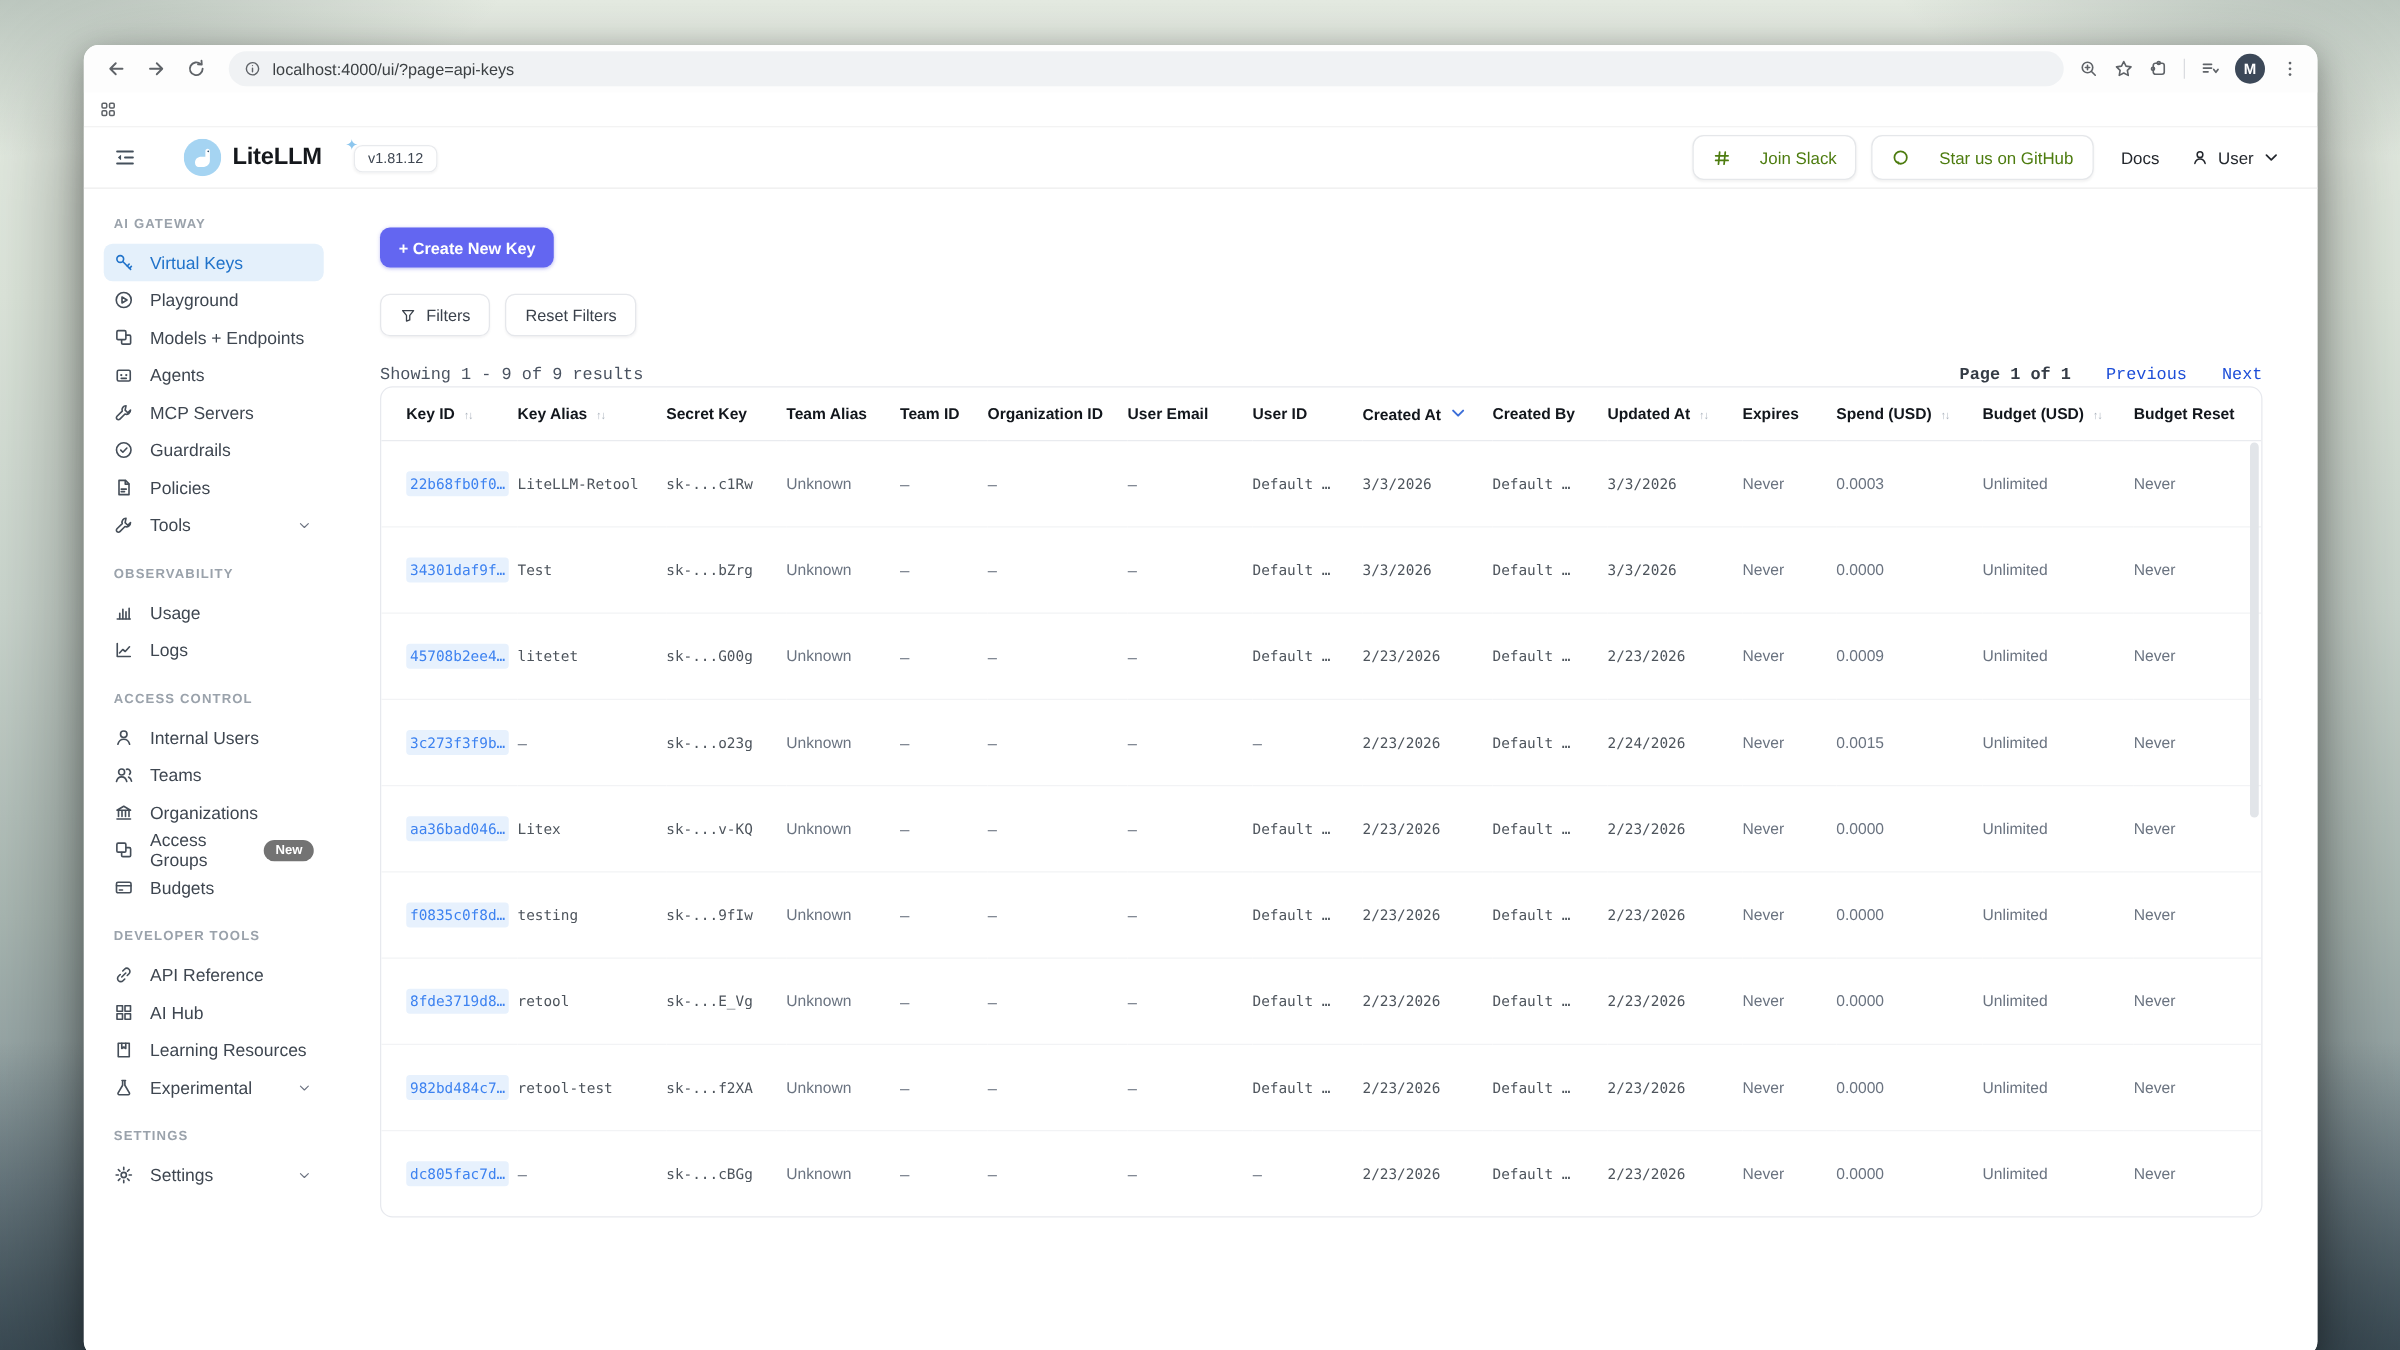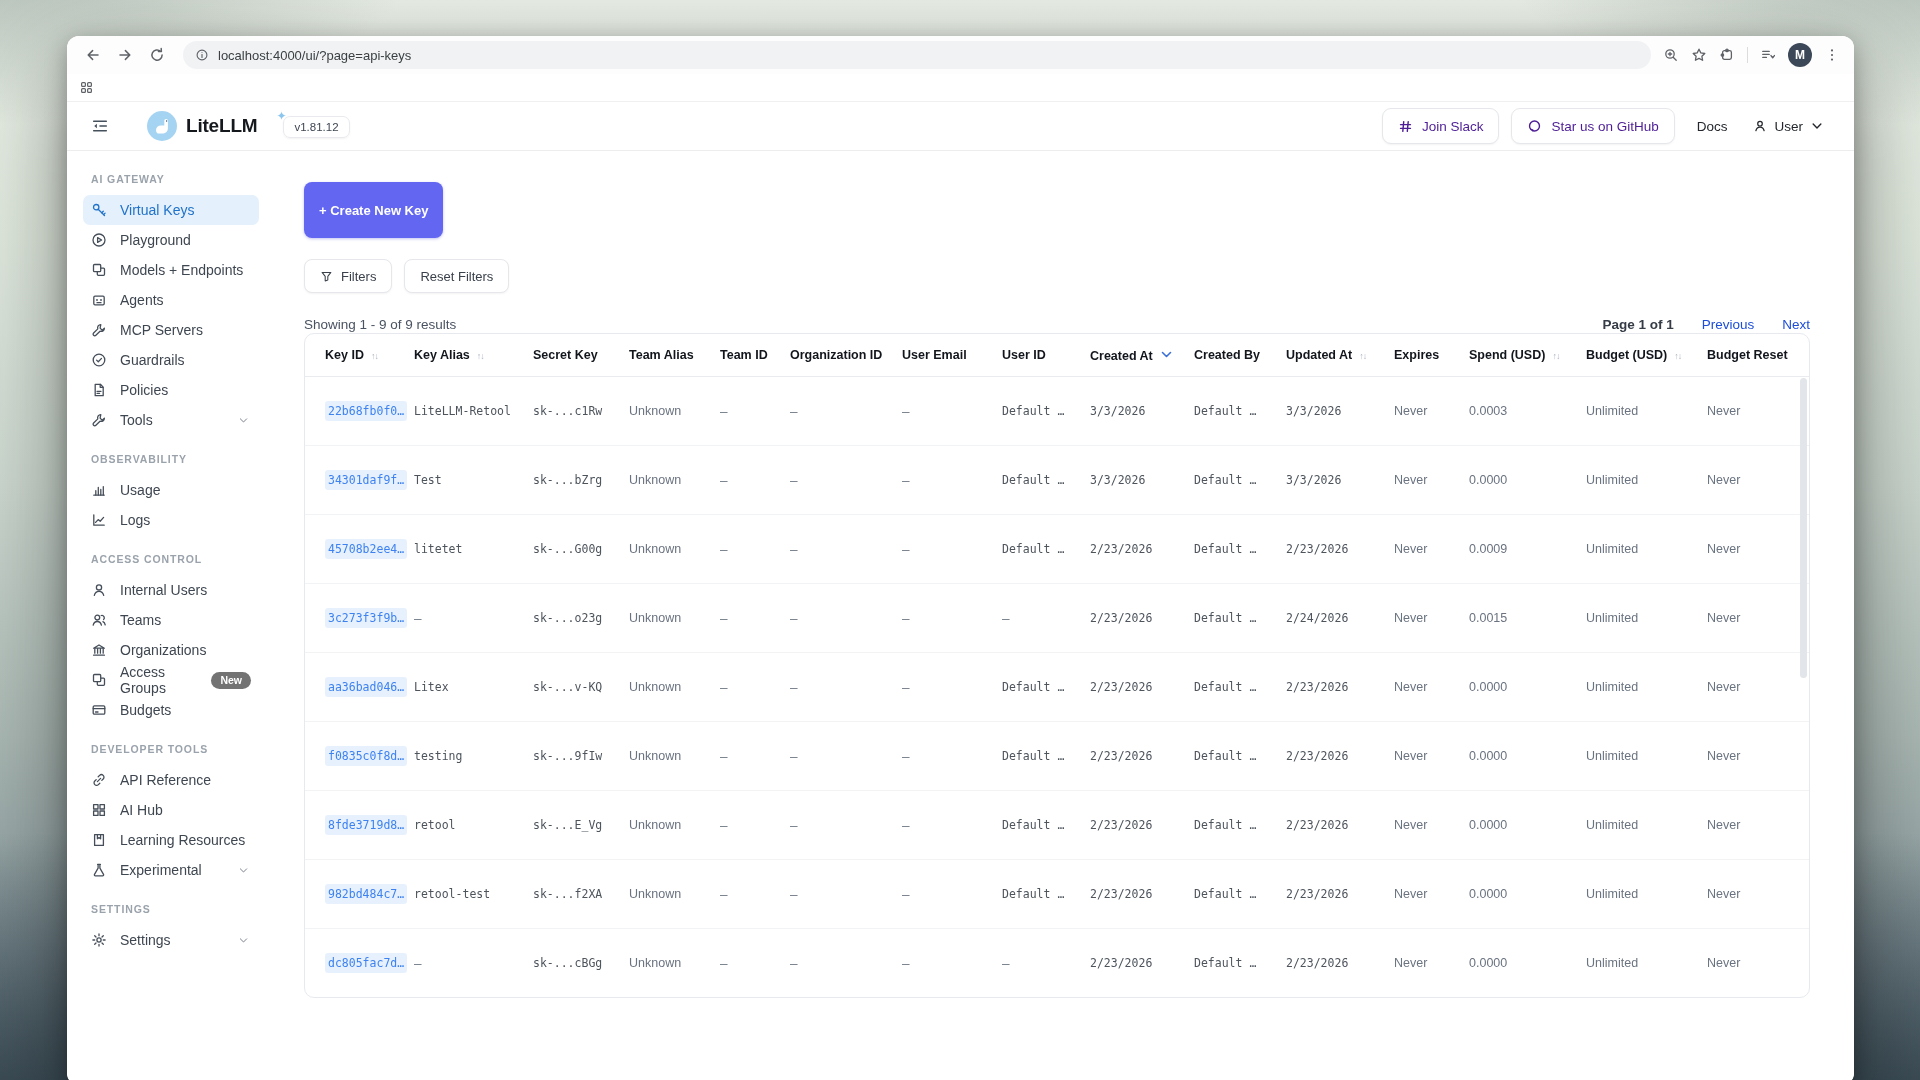--- a/index.html
+++ b/index.html
@@ -33,44 +33,44 @@
   .app-header{height:48px;flex:0 0 auto;display:flex;align-items:center;padding:0 30px 0 24px;border-bottom:1px solid #ededed;}
   .fold{color:#44505c;display:flex;cursor:pointer;}
   .fold svg{width:18px;height:18px;}
   .logo-wrap{display:flex;align-items:center;gap:9px;margin-left:38px;}
   .logo{width:30px;height:30px;flex:0 0 auto;}
   .brand{font-size:19px;font-weight:700;color:#15181c;letter-spacing:-.2px;}
   .ver-wrap{position:relative;margin-left:26px;}
   .ver{background:#fff;border:1px solid #e8eaed;border-radius:7px;padding:4px 10px;font-size:11.5px;color:#3f4752;box-shadow:0 1px 2px rgba(0,0,0,.05);}
   .spark{position:absolute;left:-7px;top:-8px;color:#8cc6ee;font-size:12px;}
   .hdr-right{margin-left:auto;display:flex;align-items:center;}
-  .hbtn{height:34px;border:1px solid #e5e7ea;border-radius:9px;background:#fff;display:flex;align-items:center;gap:9px;padding:0 15px;font-size:13.5px;color:#4c1d95;box-shadow:0 1px 2px rgba(0,0,0,.05);cursor:pointer;}
+  .hbtn{height:34px;border:1px solid #e5e7ea;border-radius:9px;background:#fff;display:flex;align-items:center;gap:23px;padding:0 15px;font-size:13.5px;color:#4d7c0f;box-shadow:0 1px 2px rgba(0,0,0,.05);cursor:pointer;}
   .hbtn svg{width:15px;height:15px;}
   .hbtn + .hbtn{margin-left:12px;}
   .docs-link{margin-left:22px;font-size:13.5px;color:#23272d;cursor:pointer;}
   .user-menu{margin-left:26px;display:flex;align-items:center;gap:7px;font-size:13.5px;color:#23272d;cursor:pointer;}
   .user-menu svg{width:14px;height:14px;}
   
   .app-body{flex:1;display:flex;min-height:0;}
   .sidebar{width:200px;flex:0 0 auto;padding:4px 8px 0 24px;box-sizing:border-box;overflow:hidden;}
   .sb-section{font-size:10.5px;font-weight:700;letter-spacing:.9px;color:#9aa2ab;margin:18px 0 10px;}
   .sb-item{display:flex;align-items:center;gap:13px;height:30px;border-radius:7px;color:#3e4650;font-size:14px;padding:0 8px;margin-left:-8px;cursor:pointer;}
   .sb-item .sb-ico{width:16px;height:16px;display:flex;color:#454e59;flex:0 0 auto;}
   .sb-ico svg{width:16px;height:16px;}
   .sb-item.active{background:#e4f0fb;color:#2173ca;}
   .sb-item.active .sb-ico{color:#2173ca;}
   .sb-badge{margin-left:4px;background:#737373;color:#fff;font-size:10.5px;font-weight:600;padding:2.5px 9px;border-radius:10px;}
   .sb-chev{margin-left:auto;color:#6b7280;display:flex;padding-right:2px;}
   .sb-chev svg{width:11px;height:11px;}
   .main{flex:1;min-width:0;padding:31px 44px 0 37px;box-sizing:border-box;}
-  .btn-create{display:inline-flex;align-items:center;height:32px;padding:12px 15px;background:#6366f1;color:#fff;font-size:13px;font-weight:600;border-radius:8px;box-shadow:0 1px 3px rgba(80,80,220,.35);cursor:pointer;}
+  .btn-create{display:inline-flex;align-items:center;height:32px;padding:0 15px;background:#6366f1;color:#fff;font-size:13px;font-weight:600;border-radius:8px;box-shadow:0 1px 3px rgba(80,80,220,.35);cursor:pointer;}
   .filter-row{margin-top:21px;display:flex;gap:12px;}
   .btn-light{display:inline-flex;align-items:center;gap:8px;height:32px;padding:0 15px;background:#fff;border:1px solid #e5e7eb;border-radius:8px;font-size:13px;color:#3a414b;box-shadow:0 1px 2px rgba(16,24,40,.05);cursor:pointer;}
   .btn-light svg{width:13px;height:13px;}
-  .results-row{margin-top:24px;display:flex;align-items:center;}
+  .results-row{margin-top:24px;display:flex;align-items:center;font-family:Liberation Mono, monospace;}
   .showing{font-size:13.5px;color:#4a5361;}
   .pagination{margin-left:auto;display:flex;align-items:center;gap:28px;font-size:13.5px;}
   .page-info{color:#353c46;font-weight:600;}
   .page-link{color:#1d4ed8;cursor:pointer;}
   
   .table-card{margin-top:1px;border:1px solid #e7e9ee;border-radius:10px;background:#fff;position:relative;overflow:hidden;}
   table{width:100%;border-collapse:collapse;table-layout:fixed;}
   th{font-size:12.5px;font-weight:700;color:#12161c;text-align:left;height:42px;padding:0 6px 0 0;border-bottom:1px solid #e9ebef;white-space:nowrap;overflow:hidden;}
   th:first-child,td:first-child{padding-left:20px;}
   td{height:68px;padding:0 6px 0 0;border-bottom:1px solid #f2f3f5;font-size:12.5px;white-space:nowrap;overflow:hidden;}

